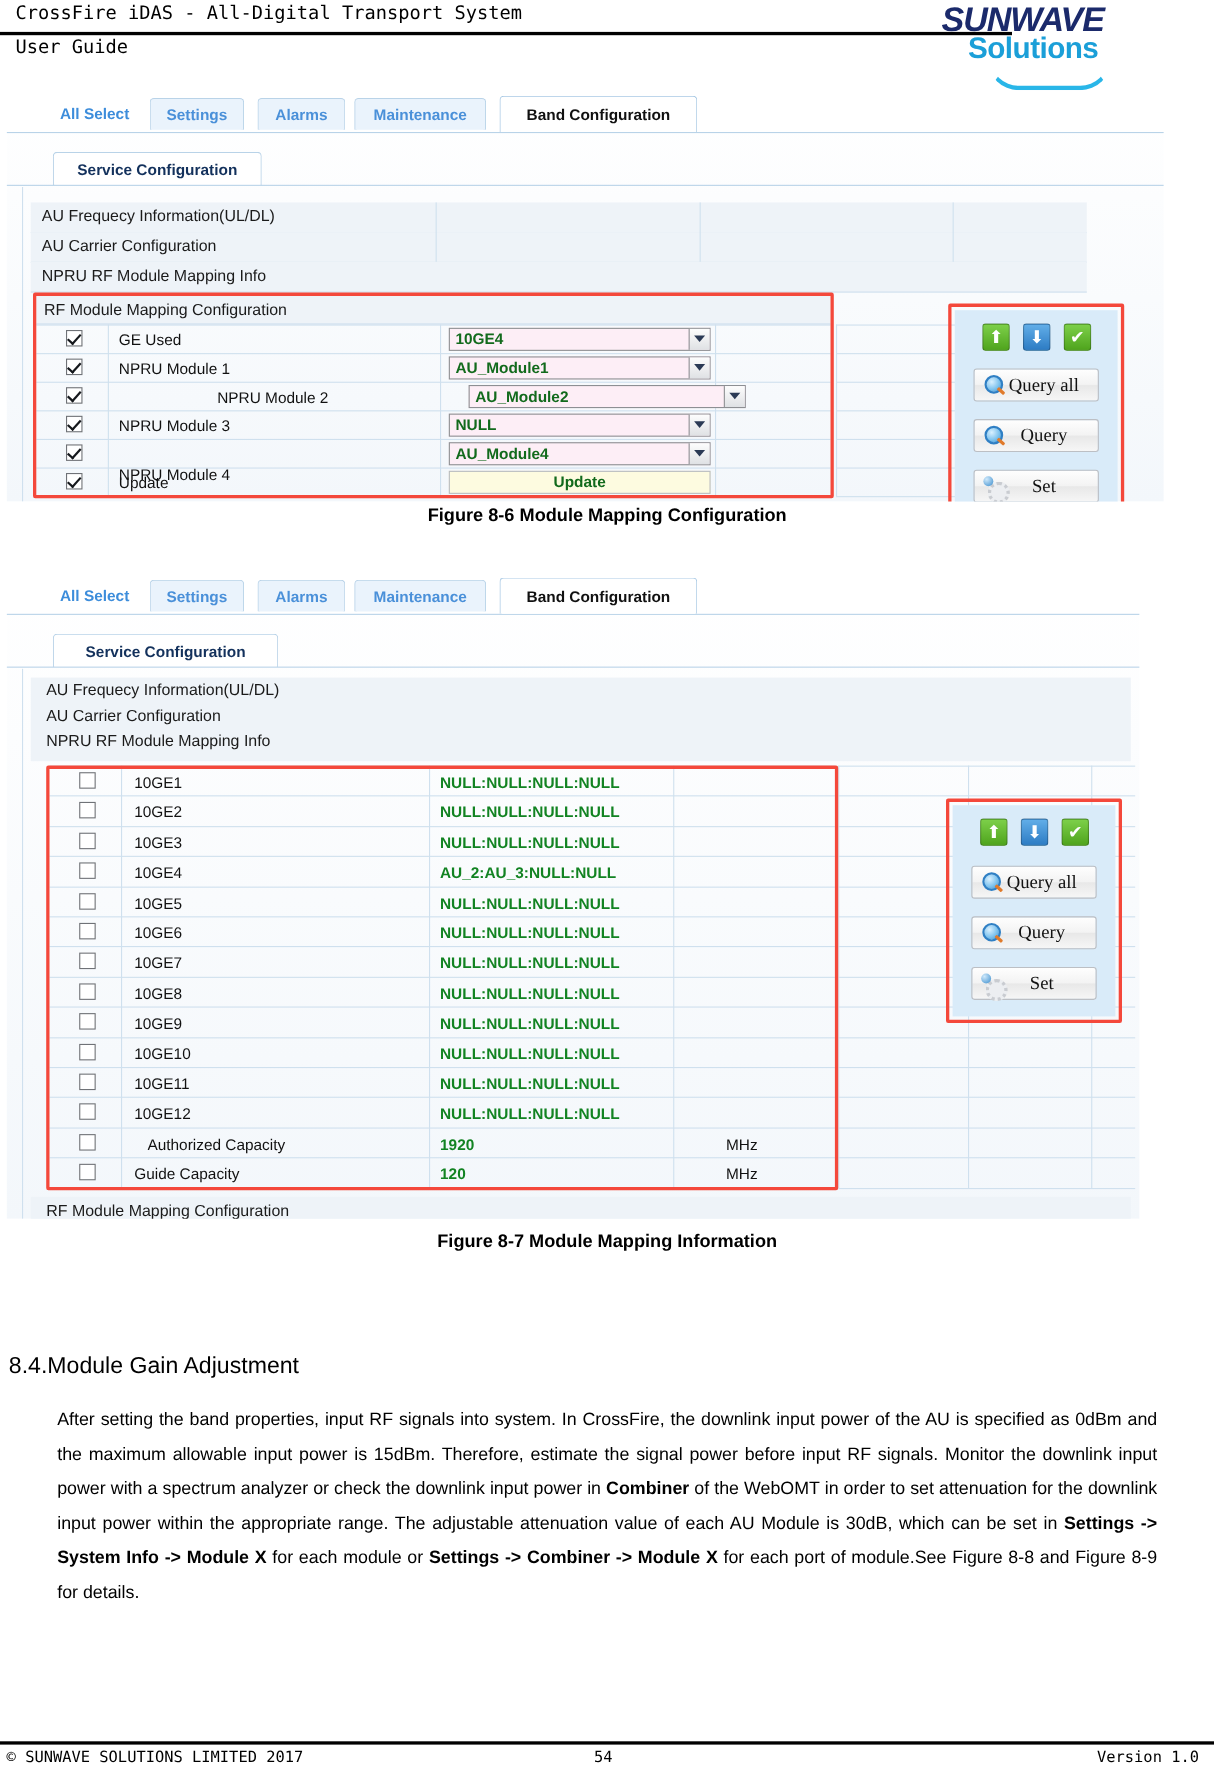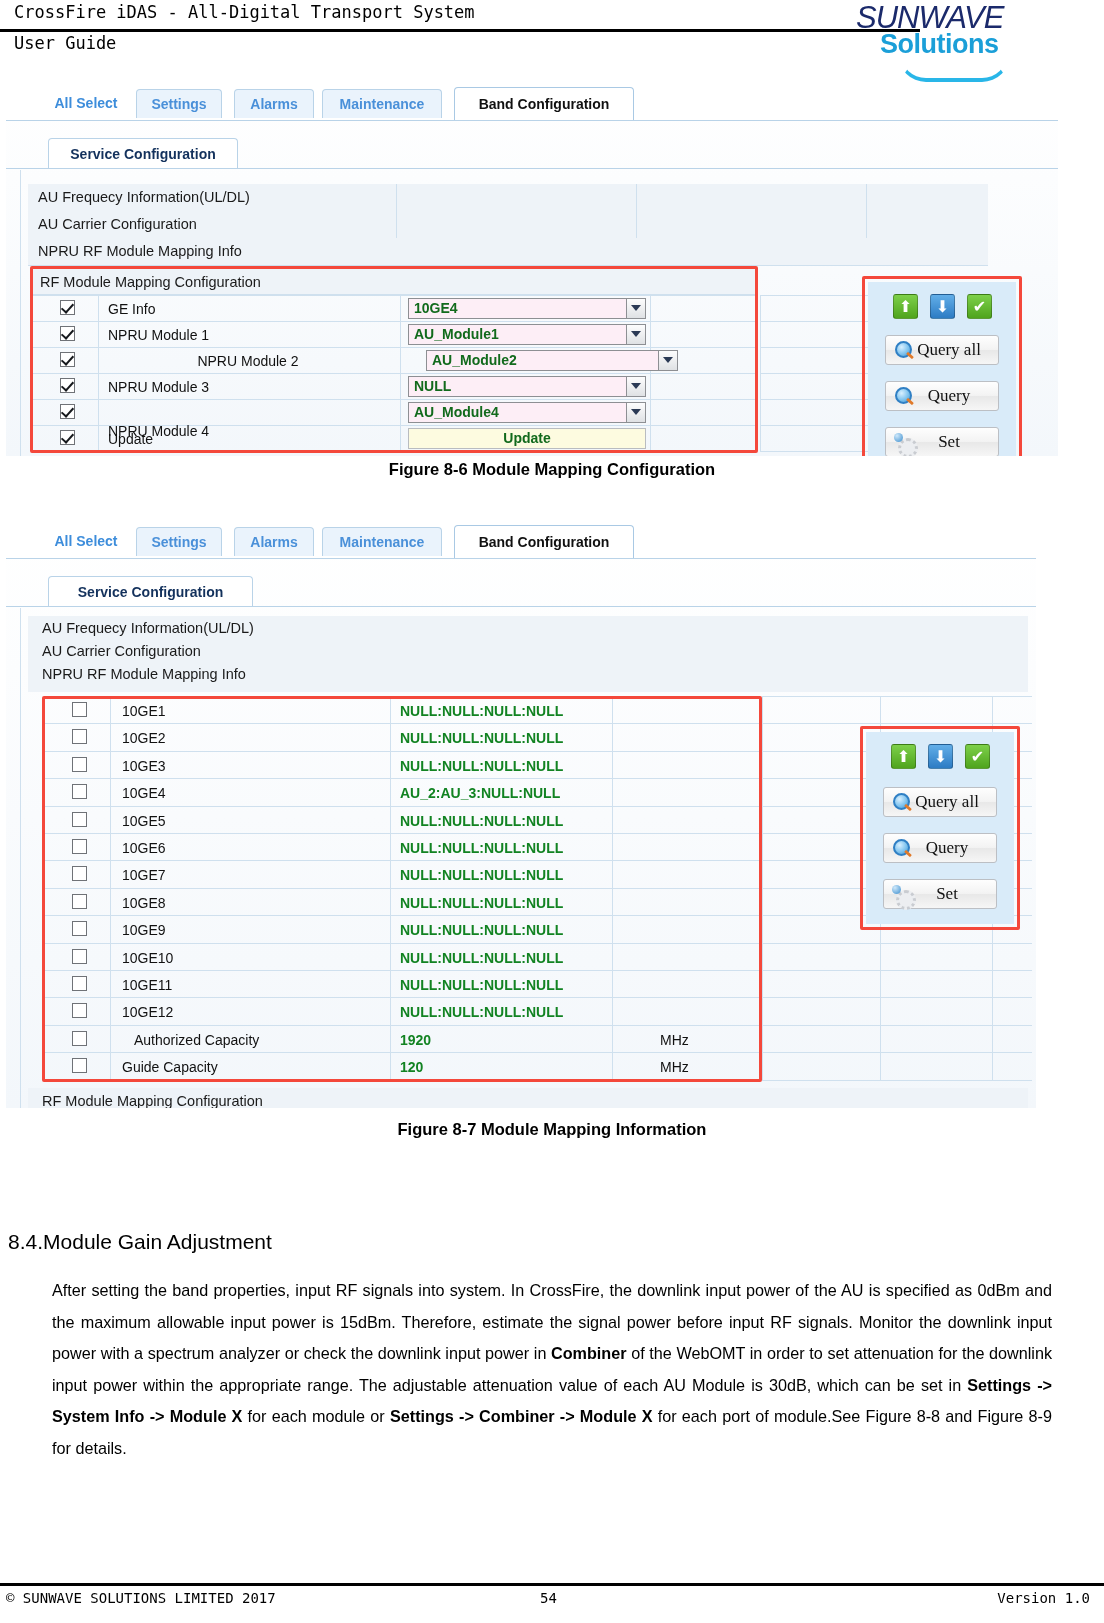--- a/index.html
+++ b/index.html
@@ -50,21 +50,21 @@
   .logo {
     position: absolute;
     right: 38px; top: 0px;
     width: 210px;
     height: 68px;
   }
   .logo-sun {
     position: absolute;
     left: 0; top: 0px;
     font-family: "Liberation Sans", sans-serif;
-    font-weight: normal;
+    font-weight: bold;
     font-style: italic;
     font-size: 31px;
     color: #1b2a6b;
     letter-spacing: -1px;
     white-space: nowrap;
   }
   .logo-sol {
     position: absolute;
     left: 24px; top: 29px;
     font-family: "Liberation Sans", sans-serif;
@@ -432,21 +432,21 @@
     <div class="vline" style="left:876px; top:209px; height:156px;"></div>
     <div class="vline" style="left:982px; top:209px; height:156px;"></div>
     <div class="hline" style="left:754px; top:209px; width:230px;"></div>
     <div class="hline" style="left:754px; top:235px; width:230px;"></div>
     <div class="hline" style="left:754px; top:261px; width:230px;"></div>
     <div class="hline" style="left:754px; top:287px; width:230px;"></div>
     <div class="hline" style="left:754px; top:313px; width:230px;"></div>
     <div class="hline" style="left:754px; top:339px; width:230px;"></div>
     <div class="hline" style="left:754px; top:365px; width:230px;"></div>
     <div class="cbox checked" style="left:54px; top:214px;"></div>
-    <div class="tcell lbl" style="left:102px; top:211px; width:280px;">GE Info</div>
+    <div class="tcell lbl" style="left:102px; top:211px; width:280px;">GE Used</div>
     <div class="selbox" style="left:402px; top:212px; width:238px;">
       <div class="selval">10GE4</div>
       <div class="selarrow"></div>
     </div>
     <div class="cbox checked" style="left:54px; top:240px;"></div>
     <div class="tcell lbl" style="left:102px; top:237px; width:280px;">NPRU Module 1</div>
     <div class="selbox" style="left:402px; top:238px; width:238px;">
       <div class="selval">AU_Module1</div>
       <div class="selarrow"></div>
     </div>

